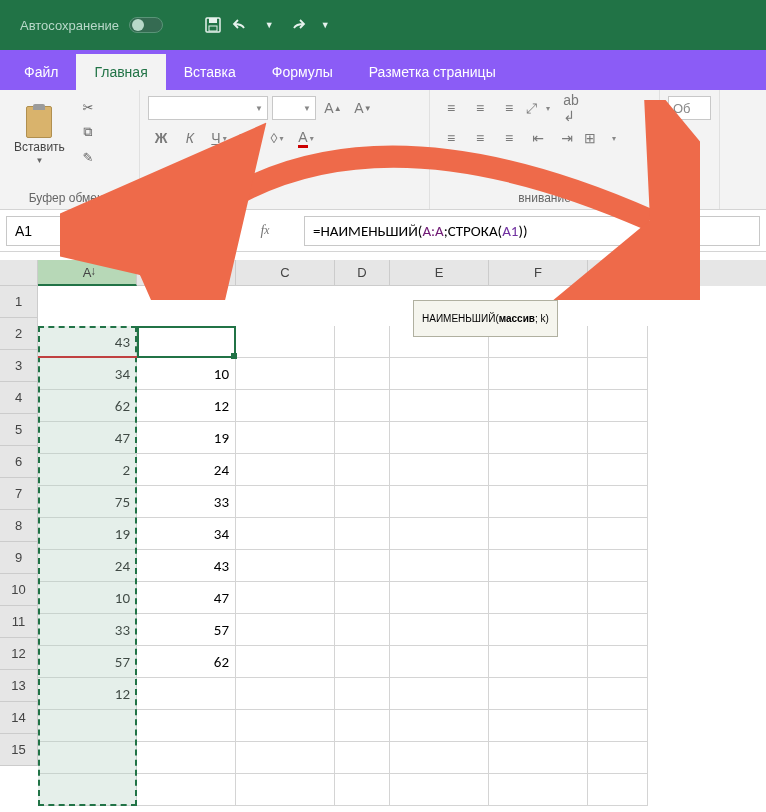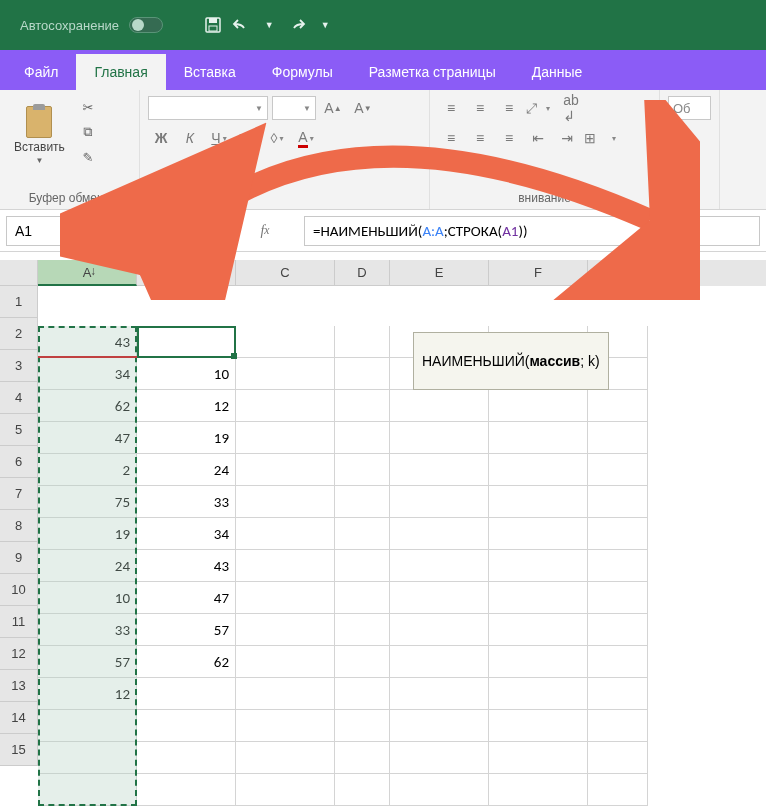--- a/index.html
+++ b/index.html
@@ -45,25 +45,25 @@
   
   
   .formula-bar { height: 42px; background: #fff; border-bottom: 1px solid #d4d4d4; display: flex; align-items: center; padding: 4px 6px; gap: 17px; }
   .name-box { width: 160px; height: 30px; border: 1px solid #c8c8c8; display: flex; align-items: center; padding: 0 8px; background: #fff; font-size: 14px; }
   .name-box .dd { margin-left: auto; }
   .fb-btns { display: flex; align-items: center; gap: 10px; padding: 0 12px; color: #777; }
   .fb-btn { width: 20px; height: 20px; display: flex; align-items: center; justify-content: center; font-size: 14px; }
   .fx { font-style: italic; font-family: Georgia, serif; }
   .formula-input { flex: 1; height: 30px; border: 1px solid #c8c8c8; background: #fff; padding: 0 8px; display: flex; align-items: center; font-size: 15px; font-family: Calibri, Arial, sans-serif; }
   .fi-black { color: #000; }
-  .fi-blue { color: #3b82f6; }
+  .fi-blue { color: #701a75; }
   .fi-purple { color: #7030a0; }
   
   
-  .func-tooltip { position: absolute; top: 300px; left: 413px; background: #f5f5ee; border: 1px solid #b0b0a0; padding: 20px 8px; font-size: 14px; z-index: 5; margin-top: 32px; }
+  .func-tooltip { position: absolute; top: 300px; left: 413px; background: #f5f5ee; border: 1px solid #b0b0a0; padding: 12px 8px; font-size: 10px; z-index: 5; }
   .func-tooltip b { font-weight: bold; }
   
   
   .grid-wrap { position: relative; background: #fff; }
   .col-headers { display: flex; height: 26px; background: #e6e6e6; }
   .corner { width: 38px; border-right: 1px solid #ccc; border-bottom: 1px solid #ccc; background: #e6e6e6; }
   .ch { border-right: 1px solid #ccc; border-bottom: 1px solid #ccc; display: flex; align-items: center; justify-content: center; color: #444; background: #e6e6e6; position: relative; }
   .ch.selA { background: #b7d8b7; border-bottom: 2px solid #217346; }
   .ch.selA::after { content: "↓"; position: absolute; font-size: 12px; right: 40px; top: 4px; font-weight: bold; }
   
@@ -117,21 +117,20 @@
     <span class="icon" style="font-size:9px;">▼</span>
   </div>
 </div>
 
 <div class="ribbon-tabs">
   <div class="tab">Файл</div>
   <div class="tab active">Главная</div>
   <div class="tab">Вставка</div>
   <div class="tab">Формулы</div>
   <div class="tab">Разметка страницы</div>
-  <div class="tab">Данные</div>
 </div>
 
 <div class="ribbon">
 
   <div class="group" style="width:140px;">
     <div class="group-body">
       <div class="paste-btn">
         <div class="paste-icon">
             <div class="clipboard"></div>
           </div>

